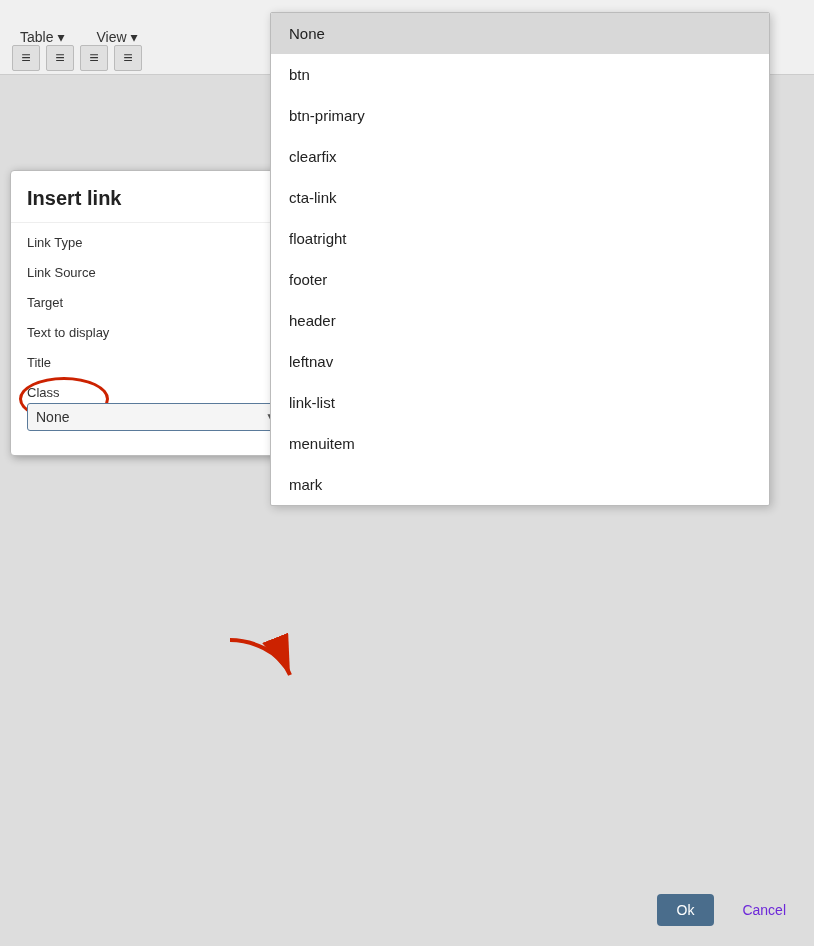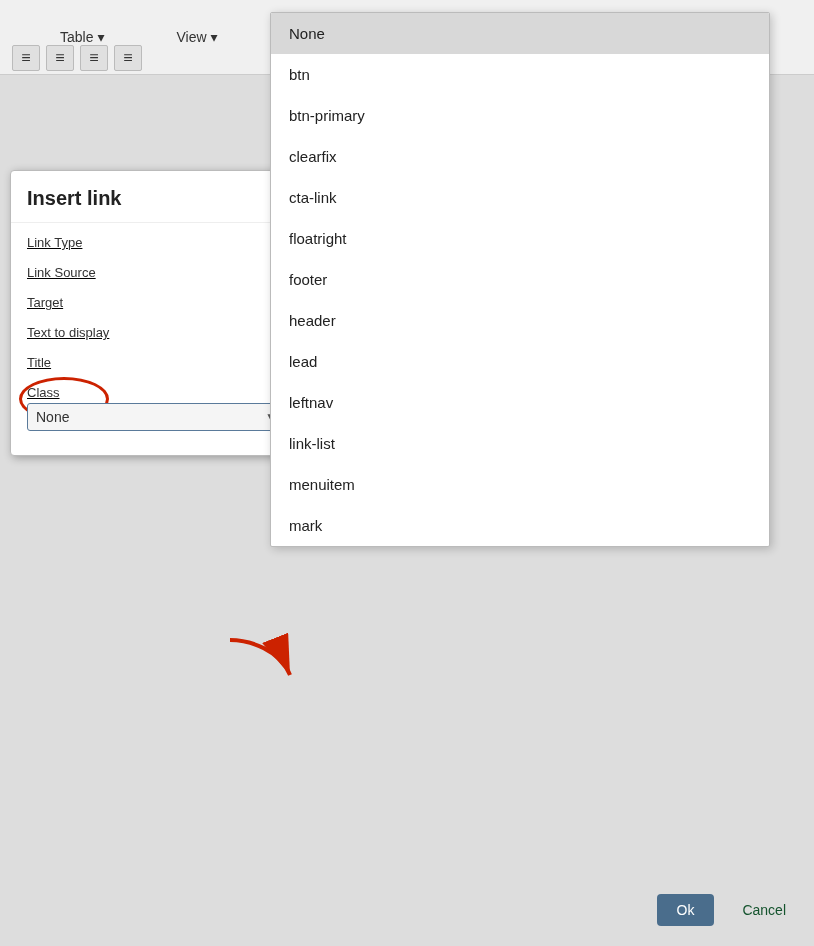--- a/index.html
+++ b/index.html
@@ -28,21 +28,20 @@
 
     .toolbar-btn {
       display: flex;
       align-items: center;
       gap: 4px;
       font-size: 14px;
       color: #333;
       cursor: pointer;
       padding: 4px 8px;
       border-radius: 3px;
-      margin-left: 40px;
     }
 
     .toolbar-row2 {
       position: absolute;
       top: 40px;
       left: 0; right: 0;
       height: 35px;
       display: flex;
       align-items: center;
       padding: 0 12px;
@@ -82,21 +81,20 @@
     .dialog-title {
       font-size: 20px;
       font-weight: bold;
       padding: 16px 16px 12px;
       border-bottom: 1px solid #eee;
       color: #222;
     }
 
     .dialog-body {
       padding: 12px 16px;
-      text-decoration: underline;
     }
 
     .field-row {
       display: flex;
       flex-direction: column;
       margin-bottom: 12px;
     }
 
     .field-label {
       font-size: 13px;
@@ -193,21 +191,21 @@
       color: #fff;
       border: none;
       border-radius: 4px;
       padding: 8px 20px;
       font-size: 14px;
       cursor: pointer;
     }
 
     .btn-cancel {
       background: transparent;
-      color: #14532d;
+      color: #6d28d9;
       border: none;
       padding: 8px 8px;
       font-size: 14px;
       cursor: pointer;
     }
 
     
     .arrow-annotation {
       position: absolute;
       left: 220px;
@@ -311,21 +309,20 @@
 <div class="dropdown-popup">
   <ul class="dropdown-list">
     <li class="dropdown-item selected">None</li>
     <li class="dropdown-item">btn</li>
     <li class="dropdown-item">btn-primary</li>
     <li class="dropdown-item">clearfix</li>
     <li class="dropdown-item">cta-link</li>
     <li class="dropdown-item">floatright</li>
     <li class="dropdown-item">footer</li>
     <li class="dropdown-item">header</li>
-    <li class="dropdown-item">lead</li>
     <li class="dropdown-item">leftnav</li>
     <li class="dropdown-item">link-list</li>
     <li class="dropdown-item">menuitem</li>
     <li class="dropdown-item">mark</li>
   </ul>
 </div>
 
 <div class="arrow-annotation">
   <svg class="arrow-svg" viewBox="0 0 80 60" xmlns="http://www.w3.org/2000/svg">
     <defs>

